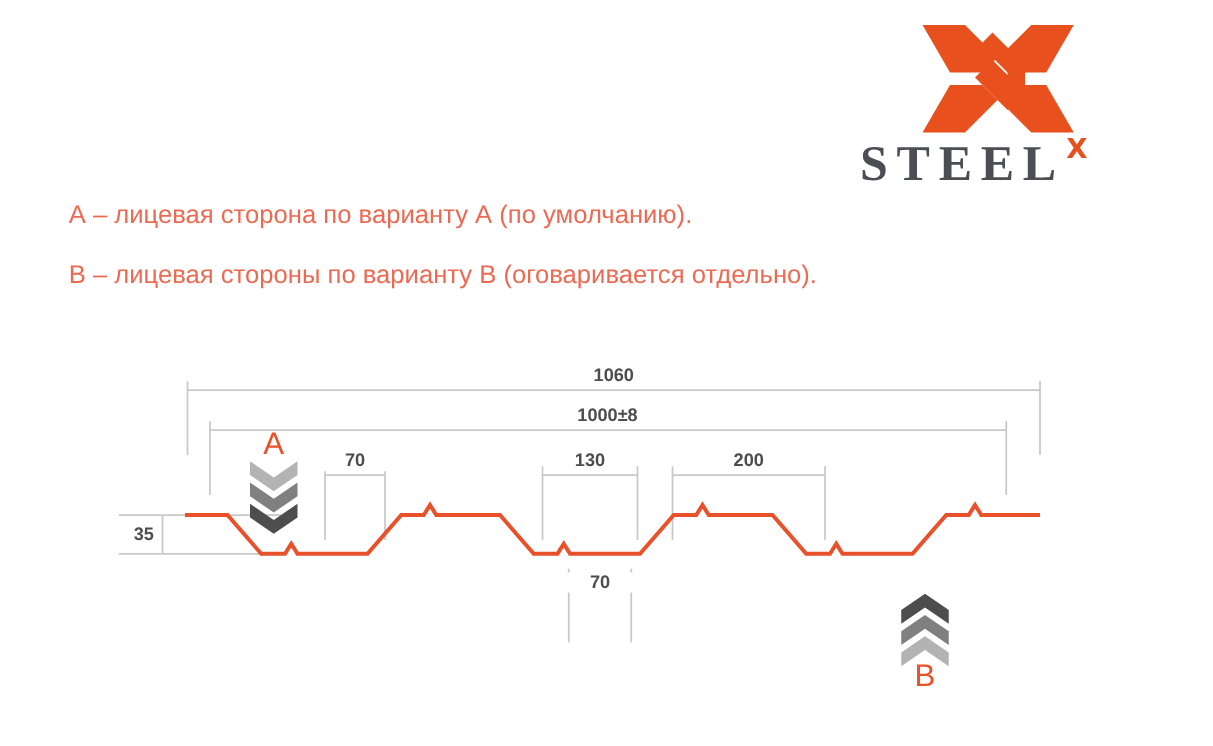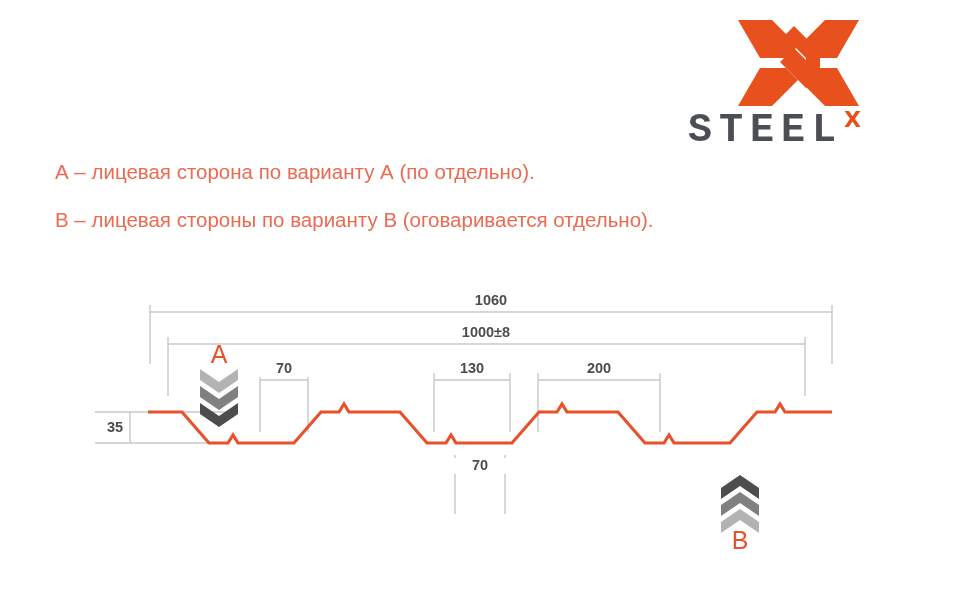--- a/index.html
+++ b/index.html
@@ -27,21 +27,21 @@
     top: 0px;
   }
   #logo-wordmark {
     position: absolute;
     left: 0px;
     top: 93px;
     display: flex;
     align-items: flex-start;
   }
   .wordmark-text {
-    font-family: Liberation Mono, monospace;
+    font-family: Liberation Serif, serif;
     font-size: 40px;
     font-weight: bold;
     letter-spacing: 7px;
     color: #4b4f54;
     line-height: 40px;
   }
   .wordmark-sup {
     font-family: "DejaVu Sans", sans-serif;
     font-size: 22px;
     font-weight: bold;
@@ -82,21 +82,21 @@
         <path d="M38,40 L52,54 L38,68 L52,82 L66,68 L52,54 Z" opacity="0"></path>
       </g>
     </svg>
   </div>
   <div id="logo-wordmark">
     <span class="wordmark-text">STEEL</span>
     <span class="wordmark-sup">X</span>
   </div>
 </div>
 
-<div class="note-line" id="note-a">А – лицевая сторона по варианту А (по отдельно).</div>
+<div class="note-line" id="note-a">А – лицевая сторона по варианту А (по умолчанию).</div>
 <div class="note-line" id="note-b">В – лицевая стороны по варианту В (оговаривается отдельно).</div>
 
 <svg id="drawing" width="970" height="597">
   <g id="dim-layer">
       <g>
         <line x1="150" y1="312" x2="832" y2="312" stroke="#c8c8c8" stroke-width="1.4"></line>
         <line x1="150" y1="305" x2="150" y2="364" stroke="#c8c8c8" stroke-width="1.4"></line>
         <line x1="832" y1="305" x2="832" y2="364" stroke="#c8c8c8" stroke-width="1.4"></line>
         <rect x="465" y="293" width="52" height="16" fill="#ffffff"></rect>
         <text x="491" y="305" fill="#4d4d4d" font-family="&quot;Liberation Sans&quot;, sans-serif" font-size="14.5" font-weight="bold" text-anchor="middle">1060</text>

